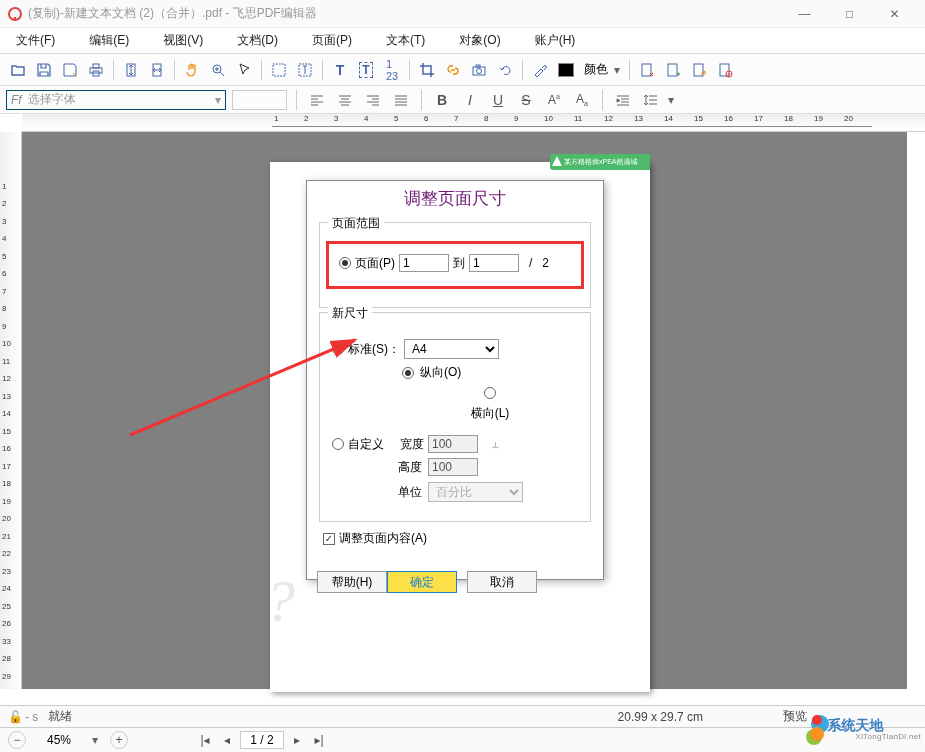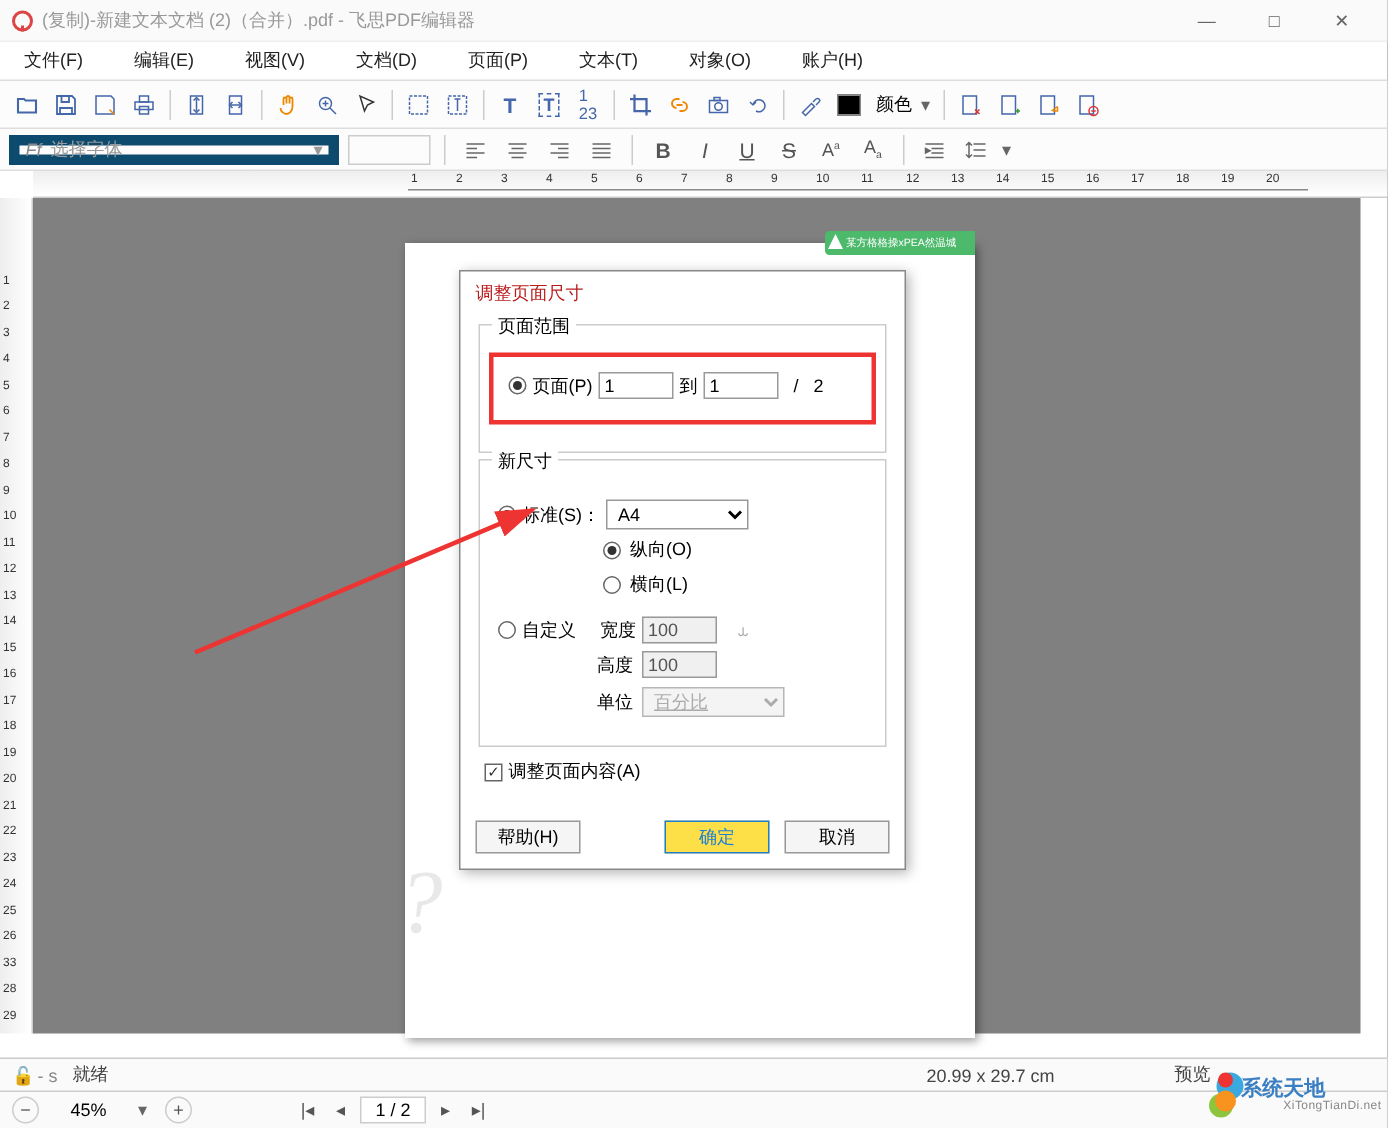--- a/index.html
+++ b/index.html
@@ -11,52 +11,52 @@
 .win-btns { display:flex; gap:0; }
 .win-btn { width:45px; height:28px; display:flex; align-items:center; justify-content:center; color:#666; cursor:pointer; }
 .menubar { height:26px; display:flex; align-items:center; padding:0 8px; gap:18px; border-bottom:1px solid #ddd; }
 .menu-item { padding:4px 8px; cursor:pointer; color:#222; }
 .toolbar { height:32px; display:flex; align-items:center; padding:2px 6px; gap:2px; border-bottom:1px solid #ddd; background:#fcfcfc; }
 .tb-btn { width:24px; height:24px; display:flex; align-items:center; justify-content:center; cursor:pointer; border-radius:2px; color:#333; }
 .tb-sep { width:1px; height:20px; background:#ccc; margin:0 3px; }
 .tb-label { padding:0 4px; }
 .tb-dd { width:10px; color:#666; }
 .toolbar2 { height:28px; display:flex; align-items:center; padding:2px 6px; gap:6px; border-bottom:1px solid #ddd; background:#fcfcfc; }
-.font-select { width:220px; height:20px; border:7px solid #0c4a6e; padding:0 4px; color:#999; display:flex; align-items:center; }
+.font-select { width:220px; height:20px; border:1px solid #0c4a6e; padding:0 4px; color:#999; display:flex; align-items:center; }
 .font-select::before { content:"Ff"; color:#888; margin-right:6px; font-style:italic; }
 .size-select { width:55px; height:20px; border:1px solid #ccc; }
 .fmt-btn { width:22px; height:20px; display:flex; align-items:center; justify-content:center; color:#555; cursor:pointer; }
 .color-sw { width:16px; height:14px; background:#000; border:1px solid #888; }
 .workspace { position:relative; display:flex; height:575px; }
 .ruler-h { position:absolute; top:0; left:22px; right:0; height:18px; background:linear-gradient(#eee,#fff); border-bottom:1px solid #ccc; font-size:8px; overflow:hidden; }
 .ruler-h-inner { position:absolute; left:250px; top:0; display:flex; }
 .ruler-tick { width:30px; position:relative; font-size:8px; color:#333; padding-left:2px; }
 .ruler-tick::before { content:""; position:absolute; left:0; top:12px; width:100%; border-bottom:1px solid #888; }
 .ruler-v { position:absolute; top:18px; left:0; width:22px; bottom:0; background:linear-gradient(90deg,#eee,#fff); border-right:1px solid #ccc; display:flex; flex-direction:column; padding-top:50px; }
 .ruler-v-tick { height:20px; font-size:8px; color:#333; padding-left:2px; position:relative; }
 .canvas { position:absolute; top:18px; left:22px; right:18px; bottom:0; background:#808080; }
 .page { position:absolute; left:248px; top:30px; width:380px; height:530px; background:#fff; box-shadow:2px 2px 6px rgba(0,0,0,0.4); }
 .green-tab { position:absolute; right:0; top:-8px; width:100px; height:16px; background:#4cb96b; border-radius:3px 0 0 3px; display:flex; align-items:center; padding-left:14px; font-size:7px; color:#fff; }
 .green-tab::before { content:""; position:absolute; left:2px; top:2px; width:10px; height:10px; background:#fff; clip-path:polygon(50% 0,100% 100%,0 100%); }
 .dialog { position:absolute; left:306px; top:180px; width:298px; height:400px; background:#fff; border:1px solid #888; box-shadow:2px 2px 8px rgba(0,0,0,0.3); z-index:10; }
-.dlg-title { padding:6px 10px; font-size:12px; color:#b91c1c; }
+.dlg-title { padding:6px 10px; font-size:17px; color:#701a75;text-align:center; }
 .dlg-body { padding:6px 12px; }
 .fieldset { border:1px solid #ccc; padding:24px 12px 14px; margin-bottom:4px; position:relative; }
 .legend { position:absolute; top:-8px; left:8px; background:#fff; padding:0 4px; font-size:12px; }
 .red-box { border:3px solid #e33; padding:8px 10px 12px 10px; margin:-6px -6px 4px -6px; }
 .radio-row { display:flex; align-items:center; gap:4px; padding:2px 0; }
 .radio { width:12px; height:12px; border:1px solid #666; border-radius:50%; display:inline-flex; align-items:center; justify-content:center; }
 .radio.checked::after { content:""; width:6px; height:6px; background:#333; border-radius:50%; }
 .dlg-input { width:50px; height:18px; border:1px solid #999; padding:0 3px; }
 .dlg-select { width:95px; height:20px; border:1px solid #999; padding:0 3px; background:#fff; }
-.dlg-select.dis { background:#f0f0f0; color:#888;text-decoration:underline; }
+.dlg-select.dis { background:#f0f0f0; color:#888; }
 .label-cell { display:inline-block; width:36px; text-align:right; }
 .new-size-row { display:flex; align-items:center; gap:6px; padding:3px 0; margin-left:30px; }
 .checkbox { width:12px; height:12px; border:1px solid #666; display:inline-flex; align-items:center; justify-content:center; font-size:10px; color:#333; }
-.dlg-buttons { display:flex; justify-content:space-between; padding:6px 10px;gap:12px; }
+.dlg-buttons { display:flex; padding:6px 10px; }
 .dlg-btn { width:70px; height:22px; border:1px solid #999; background:#f5f5f5; cursor:pointer; }
 .dlg-btn.primary { border:1px solid #1e7fd6; color:#1e7fd6; background:#fde047; }
 .arrow { position:absolute; z-index:11; pointer-events:none; left:120px; top:330px; }
 .statusbar { position:absolute; bottom:25px; left:0; right:0; height:22px; border-top:1px solid #ccc; display:flex; align-items:center; padding:0 8px; gap:10px; background:#fafafa; font-size:11px; color:#444; }
 .lock-icon { color:#d9a400; }
 .status-spacer { flex:1; }
 .bottombar { position:absolute; bottom:0; left:0; right:0; height:25px; border-top:1px solid #ccc; display:flex; align-items:center; padding:0 8px; gap:8px; background:#fafafa; }
 .zoom-btn { width:18px;height:18px;border:1px solid #ccc;border-radius:50%;display:flex;align-items:center;justify-content:center;cursor:pointer;color:#555; }
 .zoom-pct { width:50px; text-align:center; }
 .page-nav { display:flex; align-items:center; gap:4px; margin-left:60px; }
@@ -375,21 +375,21 @@
       <div class="legend">新尺寸</div>
       <div class="radio-row">
         <span class="radio checked"></span>
         <span>标准(S)：</span>
         <select class="dlg-select"><option>A4</option></select>
       </div>
       <div class="new-size-row" style="margin-left:70px;">
         <span class="radio checked"></span>
         <span>纵向(O)</span>
       </div>
-      <div class="new-size-row" style="margin-left:70px;">
+      <div class="new-size-row" style="margin-left:70px;flex-direction:column;">
         <span class="radio"></span>
         <span>横向(L)</span>
       </div>
       <div class="radio-row" style="margin-top:8px;">
         <span class="radio"></span>
         <span>自定义</span>
         <span class="label-cell">宽度</span>
         <input class="dlg-input" disabled="" style="background: rgb(240, 240, 240);" value="100">
         <span style="margin-left:10px;color:#aaa;">⥿</span>
       </div>

